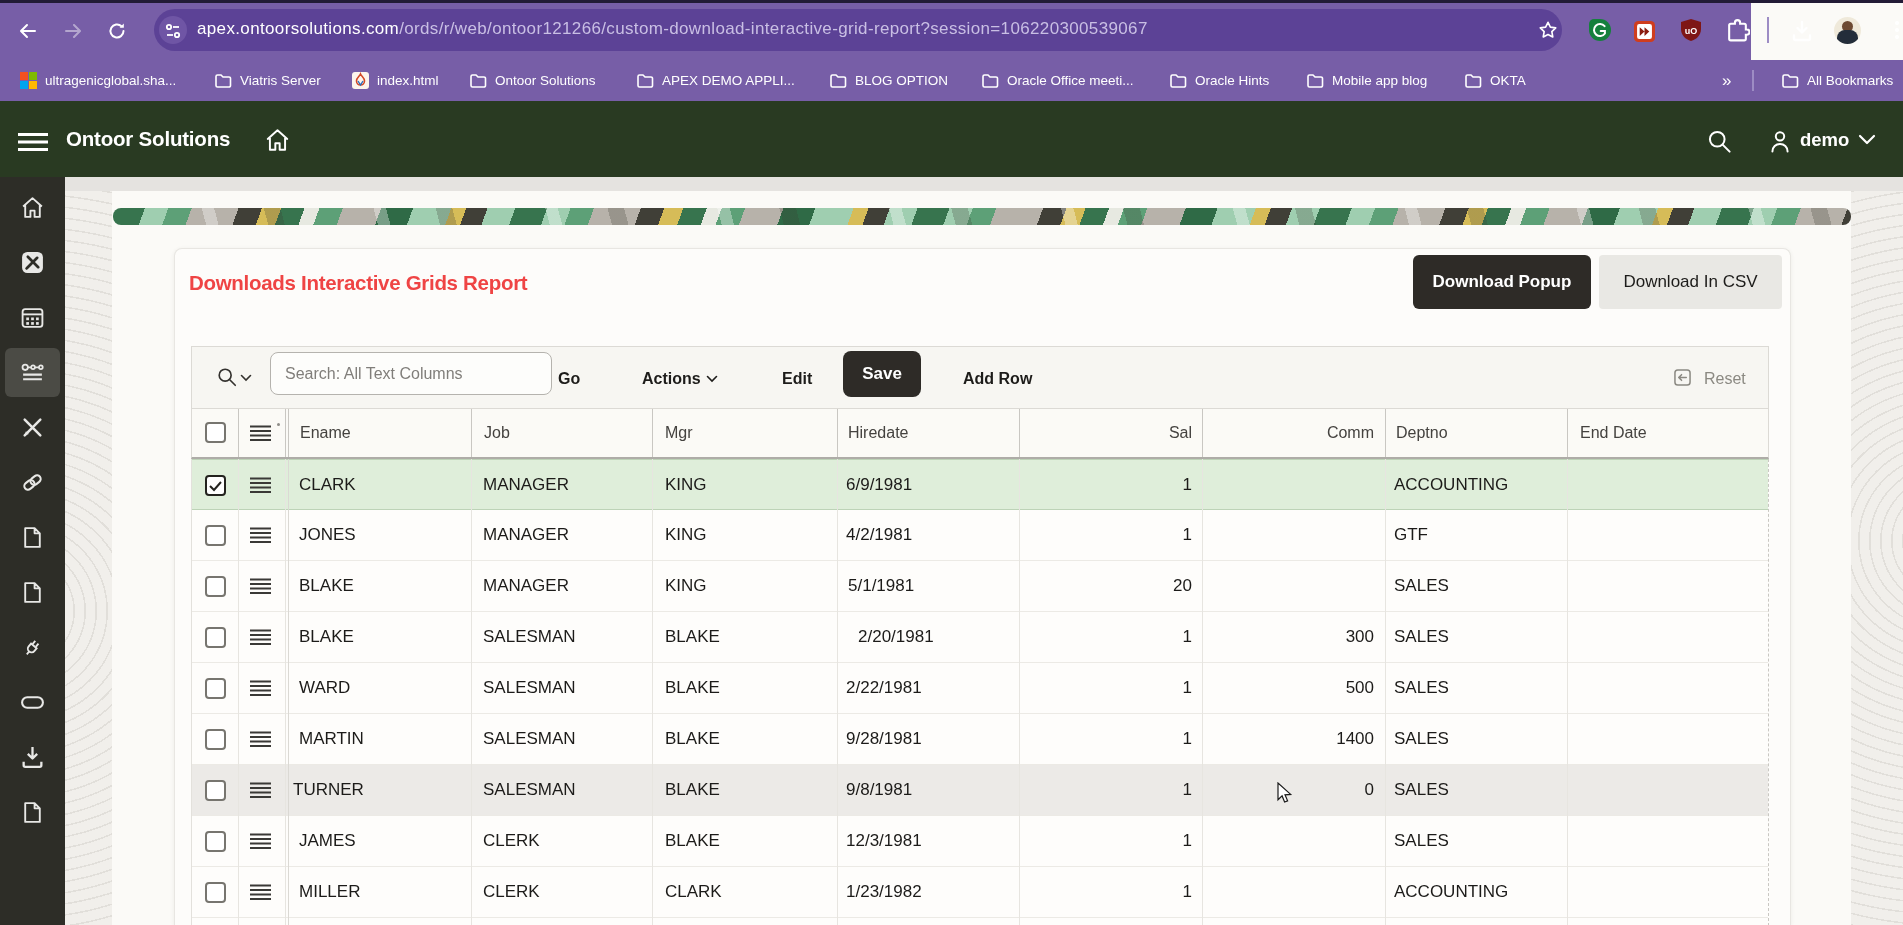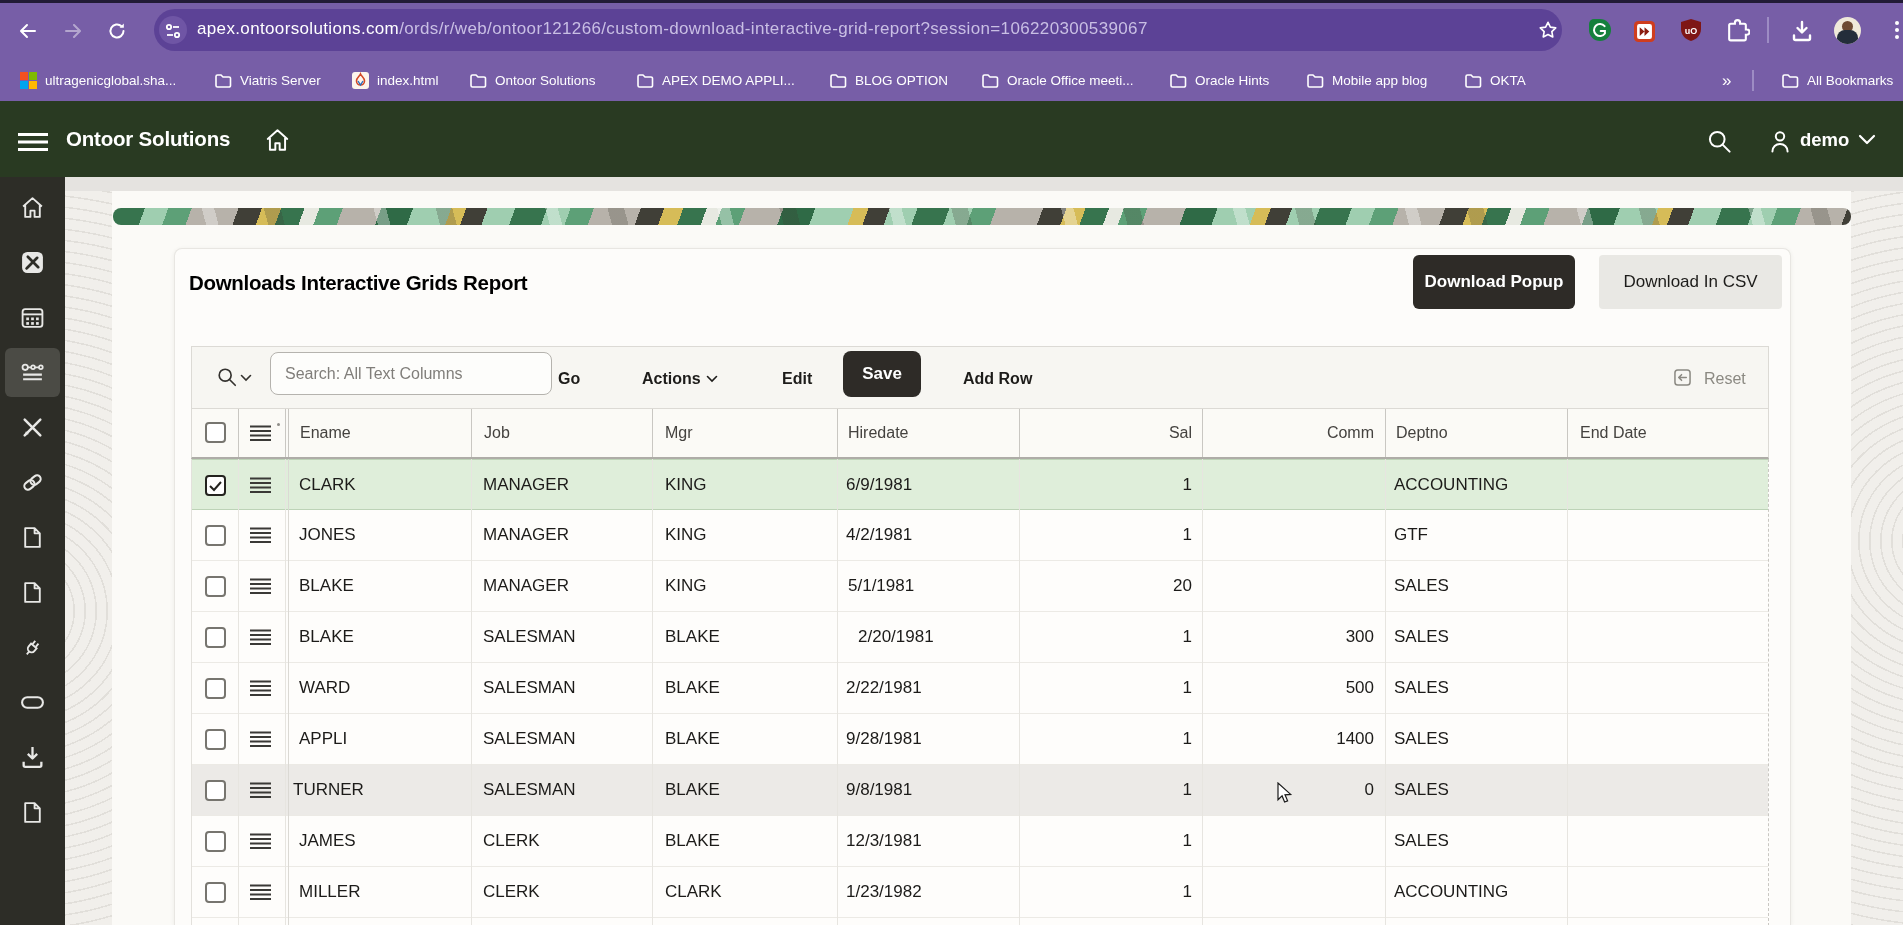--- a/index.html
+++ b/index.html
@@ -1,21 +1,21 @@
 <!DOCTYPE html>
 <html><head>
 <meta charset="utf-8">
 <style>
 * { margin:0; padding:0; box-sizing:border-box; }
 html,body { width:1903px; height:925px; overflow:hidden; }
 body { position:relative; font-family:"Liberation Sans", sans-serif; background:#fbfaf7; }
 .abs { position:absolute; }
 
 
-#topbar { left:0; top:0; width:1903px; height:101px; background:#775ea7; }
+#topbar { left:0; top:0; width:1751px; height:101px; background:#775ea7; }
 #topstrip { left:0; top:0; width:1903px; height:3px; background:#221b36; }
 .navic { top:21px; width:20px; height:20px; }
 #pill { left:154px; top:9px; width:1408px; height:42px; border-radius:21px; background:#5c4296; }
 #pillicon { left:5px; top:7px; width:28px; height:28px; border-radius:14px; background:#6f55a5; }
 #url { left:43px; top:10px; font-size:17px; letter-spacing:0.35px; color:#ffffff; white-space:nowrap; }
 #url .dim { color:#c9bfe4; }
 .extic { top:18px; }
 
 
 #bookmarks { left:0; top:60px; width:1903px; height:41px; background:#775ea7;padding-left:16px; }
@@ -45,24 +45,24 @@
       #37744e 0 30px, #9fceb0 30px 52px, #5da077 52px 74px, #b7b2aa 74px 118px,
       #403f37 118px 140px, #d6bc58 140px 158px, #37744e 158px 180px, #e7e9e1 180px 194px,
       #5da077 194px 216px, #b7b2aa 216px 252px, #2f6a46 252px 282px, #9fceb0 282px 318px,
       #d6bc58 318px 332px, #403f37 332px 352px, #9fceb0 352px 378px);
 }
 
 
 #card { left:174px; top:248px; width:1617px; height:677px; background:#fdfcfa;
   border:1px solid #e8e6e2; border-bottom:none; border-radius:8px 8px 0 0;
   box-shadow:0 1px 4px rgba(60,60,50,.08); }
-#cardtitle { left:14px; top:22px; font-size:20.5px; font-weight:bold; letter-spacing:-0.3px; color:#000000; }
+#cardtitle { left:14px; top:22px; font-size:20.5px; font-weight:bold; letter-spacing:-0.3px; color:#ef4444; }
 .btn { top:6px; height:54px; display:flex; align-items:center; justify-content:center;
   font-size:17px; border-radius:6px; }
-#btndark { left:1238px; width:162px; background:#2e2b27; color:#fff; font-weight:bold; }
+#btndark { left:1238px; width:178px; background:#2e2b27; color:#fff; font-weight:bold; }
 #btnlight { left:1424px; width:183px; background:#e9e8e4; color:#1d1c1a; border-radius:4px; }
 
 
 #grid { left:16px; top:97px; width:1578px; height:580px; }
 #gtoolbar { left:0; top:0; width:1578px; height:63px; background:#f7f6f2; border:1px solid #dcdad5; }
 #ginput { left:78px; top:5px; width:282px; height:43px; background:#fdfdfb; border:1px solid #b5b3ae; border-radius:8px;
   display:flex; align-items:center; padding-left:14px; color:#807e7a; font-size:16px; }
 .tbtxt { top:0; height:63px; display:flex; align-items:center; font-size:16px; font-weight:bold; color:#1d1c1a; }
 #gsave { left:651px; top:4px; width:78px; height:46px; background:#2e2b27; color:#fff; border-radius:8px;
   display:flex; align-items:center; justify-content:center; font-size:17px; font-weight:bold; }
@@ -479,21 +479,21 @@
     <div class="cell cr" style="left:1030px; width:152px;">500</div>
     <div class="cell" style="left:1202px;">SALES</div>
   </div>
         <div class="row ">
     <div class="cbx "></div>
     <svg class="burger" width="21" height="17" viewBox="0 0 21 17">
             <g stroke="#3a3936" stroke-width="2.2">
               <path d="M0 1.5 h21 M0 6 h21 M0 10.5 h21 M0 15 h21"></path>
             </g>
           </svg>
-    <div class="cell" style="left:107px;">APPLI</div>
+    <div class="cell" style="left:107px;">MARTIN</div>
     <div class="cell" style="left:291px;">SALESMAN</div>
     <div class="cell" style="left:473px;">BLAKE</div>
     <div class="cell" style="left:654px;">9/28/1981</div>
     <div class="cell cr" style="left:848px; width:152px;">1</div>
     <div class="cell cr" style="left:1030px; width:152px;">1400</div>
     <div class="cell" style="left:1202px;">SALES</div>
   </div>
         <div class="row hov">
     <div class="cbx "></div>
     <svg class="burger" width="21" height="17" viewBox="0 0 21 17">

